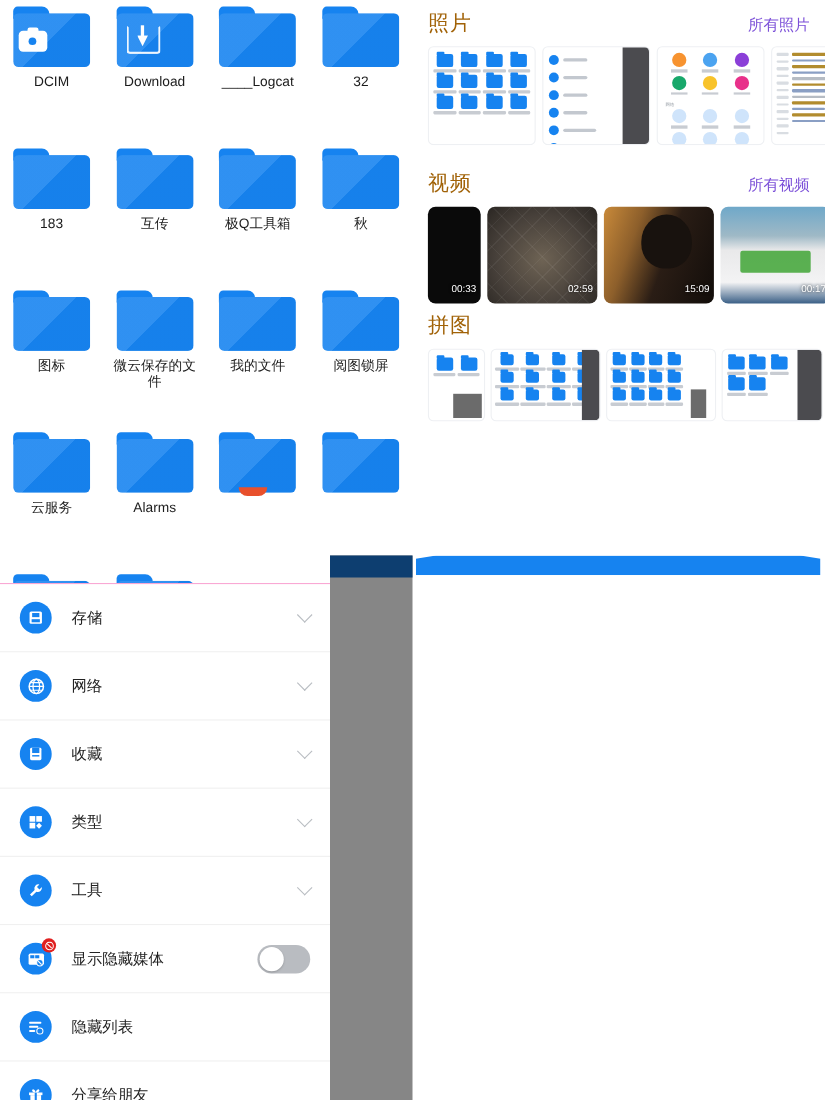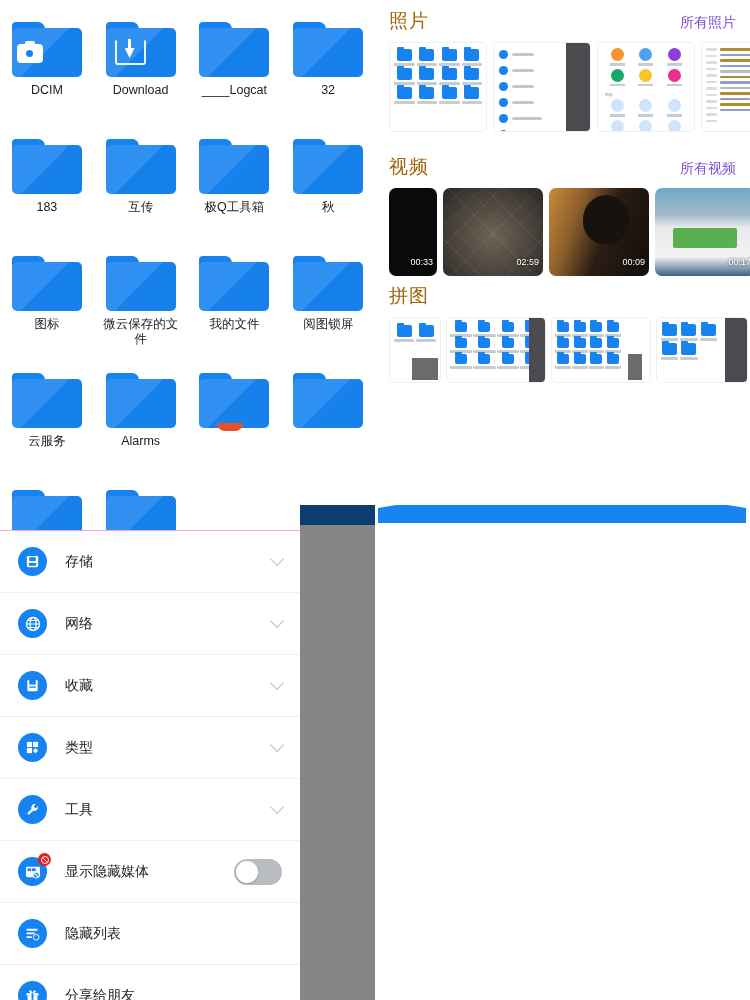--- a/index.html
+++ b/index.html
@@ -12,21 +12,21 @@
   #root { position: relative; width: 750px; height: 1000px; }
 
   
   #left-panel {
     position: absolute; left: 0; top: 0; width: 375px; height: 1000px;
     background: #fff; overflow: hidden;
   }
   .folder-grid {
     position: absolute; left: 0; top: 0; width: 375px;
     display: grid; grid-template-columns: repeat(4, 1fr);
-    row-gap: 4px; padding-top: 16px;
+    row-gap: 16px; padding-top: 0;
   }
   .folder-cell {
     height: 113px;
     display: flex; flex-direction: column; align-items: center;
     padding-top: 6px;
   }
   .folder-ico {
     position: relative; width: 70px; height: 55px; flex: none;
   }
   .folder-ico .tab {
@@ -552,21 +552,21 @@
         <div class="sec-link">所有视频</div>
       </div>
       <div class="video-strip">
         <div class="video-thumb">
           <span class="video-dur">00:33</span>
         </div>
         <div class="video-thumb wide vt-2">
           <span class="video-dur">02:59</span>
         </div>
         <div class="video-thumb wide vt-3">
-          <span class="video-dur">00:09</span>
+          <span class="video-dur">15:09</span>
         </div>
         <div class="video-thumb wide vt-4">
           <span class="video-dur">00:17</span>
         </div>
       </div>
     </div>
 
     <div style="padding-top:7px">
       <div class="sec-head">
         <div class="sec-title">拼图</div>

